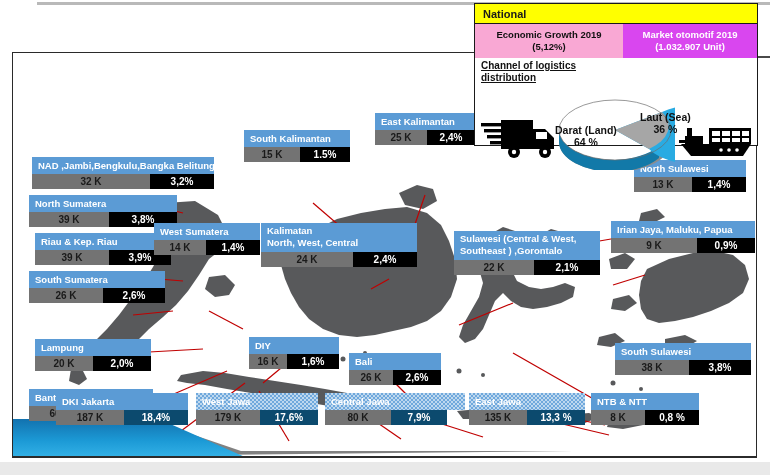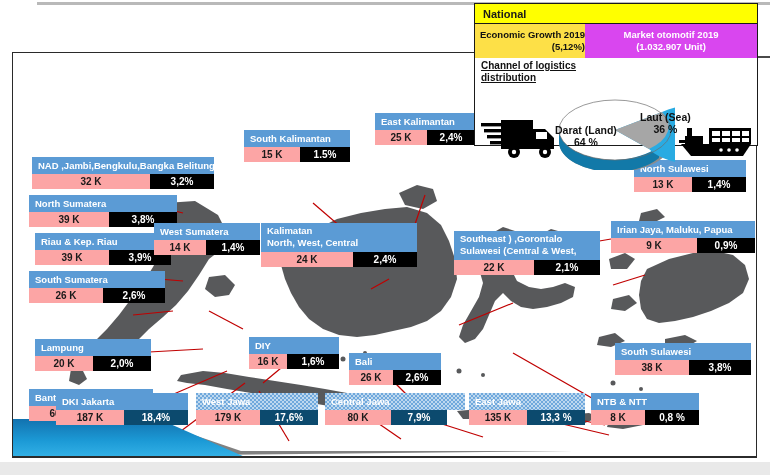--- a/index.html
+++ b/index.html
@@ -41,21 +41,21 @@
   .box.dotted .hdr {
     background-color:#6FA8DC;
     background-image:
       linear-gradient(45deg, rgba(255,255,255,.55) 25%, transparent 25%, transparent 75%, rgba(255,255,255,.55) 75%),
       linear-gradient(45deg, rgba(255,255,255,.55) 25%, transparent 25%, transparent 75%, rgba(255,255,255,.55) 75%);
     background-size:4px 4px;
     background-position:0 0, 2px 2px;
   }
   .box .vals { display:flex; }
   .box .vals .k {
-    background:#fca5a5; color:#1a1a1a;
+    background:#737373; color:#1a1a1a;
     font-size:10px; font-weight:bold;
     display:flex; align-items:center; justify-content:center;
     padding:2px 4px; white-space:nowrap;
   }
   .box .vals .p {
     background:#000000; color:#ffffff;
     font-size:10px; font-weight:bold;
     display:flex; align-items:center; justify-content:center;
     padding:2px 4px; white-space:nowrap;
   }
@@ -66,22 +66,22 @@
     position:absolute; left:474px; top:3px; width:284px; height:143px;
     background:#ffffff; border:1.6px solid #1a1a1a; z-index:30;
   }
   .nat-title {
     background:#FFFF00; color:#1a1a1a; font-size:11px; font-weight:bold;
     padding:2px 0 2px 8px; height:20px; line-height:16px;
     border-bottom:1px solid #1a1a1a;
   }
   .nat-row { display:flex; height:34px; }
   .nat-eco {
-    width:110px; background:#fde047; color:#111;
-    font-size:9.5px; font-weight:bold; text-align:right;
+    width:148px; background:#f9a8d4; color:#111;
+    font-size:9.5px; font-weight:bold; text-align:center;
     display:flex; flex-direction:column; justify-content:center; line-height:12px;
   }
   .nat-mkt {
     flex:1; background:#d946ef; color:#ffffff;
     font-size:9.5px; font-weight:bold; text-align:center;
     display:flex; flex-direction:column; justify-content:center; line-height:12px;
   }
   .nat-chan {
     font-size:10px; font-weight:bold; color:#111;
     text-decoration:underline; line-height:12px;
@@ -340,22 +340,22 @@
     <div class="box" style="left:336px; top:300px; width:92px;">
       <div class="hdr">Bali</div>
       <div class="vals">
         <div class="k" style="width:44px;">26 K</div>
         <div class="p" style="width:48px;">2,6%</div>
       </div>
     </div>
 
     <div class="box" style="left:441px; top:178px; width:146px;">
       <div class="hdr two">
+        <div>Sulawesi (Central &amp;  West,</div>
         <div>Southeast  ) ,Gorontalo</div>
-        <div>Sulawesi (Central &amp;  West,</div>
       </div>
       <div class="vals">
         <div class="k" style="width:80px;">22 K</div>
         <div class="p" style="width:66px;">2,1%</div>
       </div>
     </div>
 
     <div class="box" style="left:621px; top:107px; width:112px;">
       <div class="hdr">North Sulawesi</div>
       <div class="vals">

